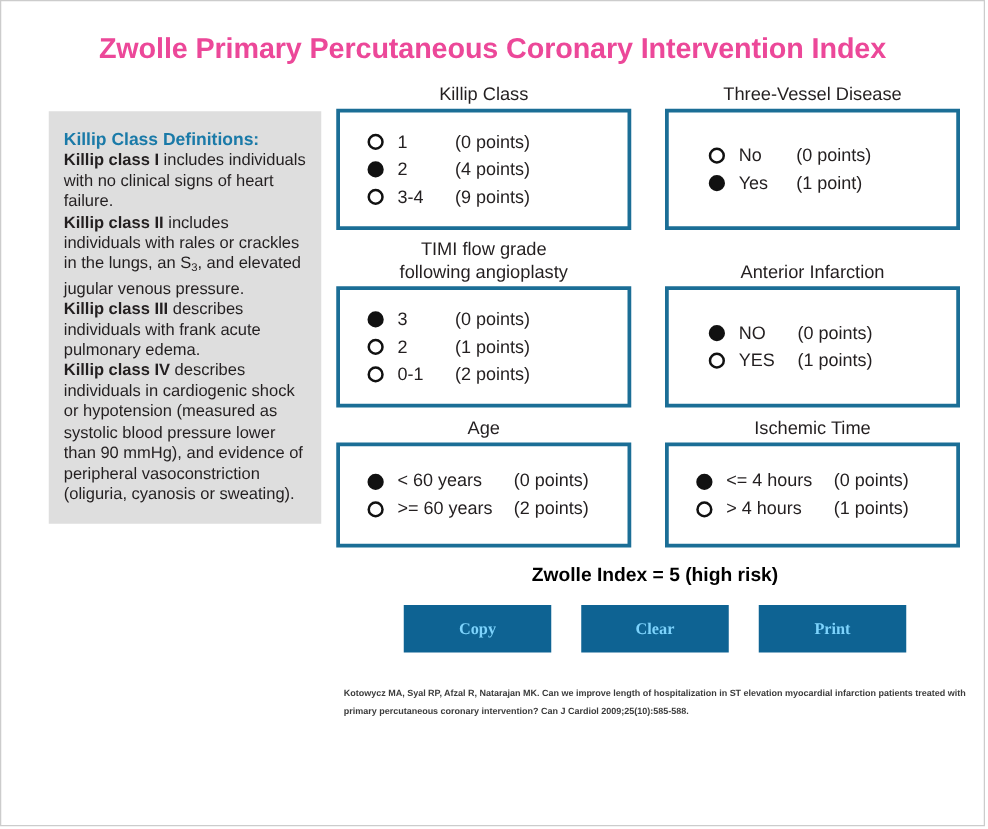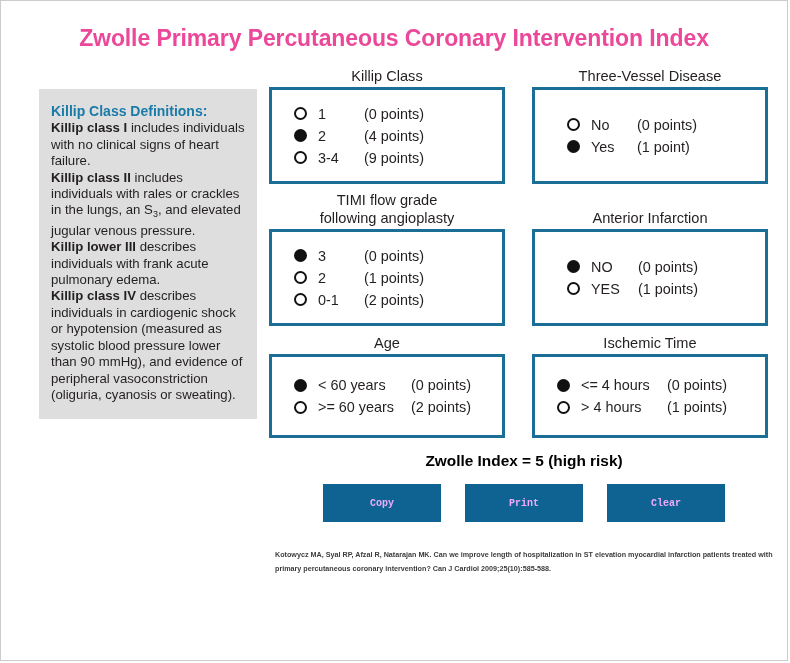--- a/index.html
+++ b/index.html
@@ -173,29 +173,29 @@
   .buttons {
     display: flex;
     justify-content: center;
     gap: 24px;
     margin-top: 14px;
   }
   .btn {
     width: 118px;
     height: 38px;
     background: #0e6393;
-    color: #f0abfc;
-    font-size: 10px;
+    color: #7dd3fc;
+    font-size: 13px;
     font-weight: bold;
     border: none;
     display: flex;
     align-items: center;
     justify-content: center;
     cursor: pointer;
-    font-family: Liberation Mono, monospace;
+    font-family: Liberation Serif, serif;
   }
 
   
   .citation {
     margin: 26px 0 0 0;
     padding-left: 6px;
     width: 498px;
     font-size: 7.2px;
     font-weight: bold;
     line-height: 13.5px;
@@ -211,21 +211,21 @@
     <div class="title-main">Zwolle Primary Percutaneous Coronary Intervention Index</div>
   </div>
 
   <div class="body-wrap">
 
     <div class="sidebar-col">
       <div class="definitions">
         <span class="def-title">Killip Class Definitions:</span>
         <p><b>Killip class I</b><span> includes individuals with no clinical signs of heart failure.</span></p>
         <p><b>Killip class II</b><span> includes individuals with rales or crackles in the lungs, an S</span><sub>3</sub><span>, and elevated jugular venous pressure.</span></p>
-        <p><b>Killip lower III</b><span> describes individuals with frank acute pulmonary edema.</span></p>
+        <p><b>Killip class III</b><span> describes individuals with frank acute pulmonary edema.</span></p>
         <p><b>Killip class IV</b><span> describes individuals in cardiogenic shock or hypotension (measured as systolic blood pressure lower than 90 mmHg), and evidence of peripheral vasoconstriction (oliguria, cyanosis or sweating).</span></p>
       </div>
     </div>
 
     <div class="panel-col">
       <div class="grid">
 
         <div class="group">
           <div class="group-label">Killip Class</div>
           <div class="box h-three">
@@ -337,21 +337,21 @@
             </div>
           </div>
         </div>
 
       </div>
 
       <div class="result">Zwolle Index = 5 (high risk)</div>
 
       <div class="buttons">
         <button class="btn">Copy</button>
+        <button class="btn">Clear</button>
         <button class="btn">Print</button>
-        <button class="btn">Clear</button>
       </div>
 
       <div class="citation">Kotowycz MA, Syal RP, Afzal R, Natarajan MK. Can we improve length of hospitalization in ST elevation myocardial infarction patients treated with primary percutaneous coronary intervention? Can J Cardiol 2009;25(10):585-588.</div>
     </div>
 
   </div>
 </div>
 
 </body></html>

